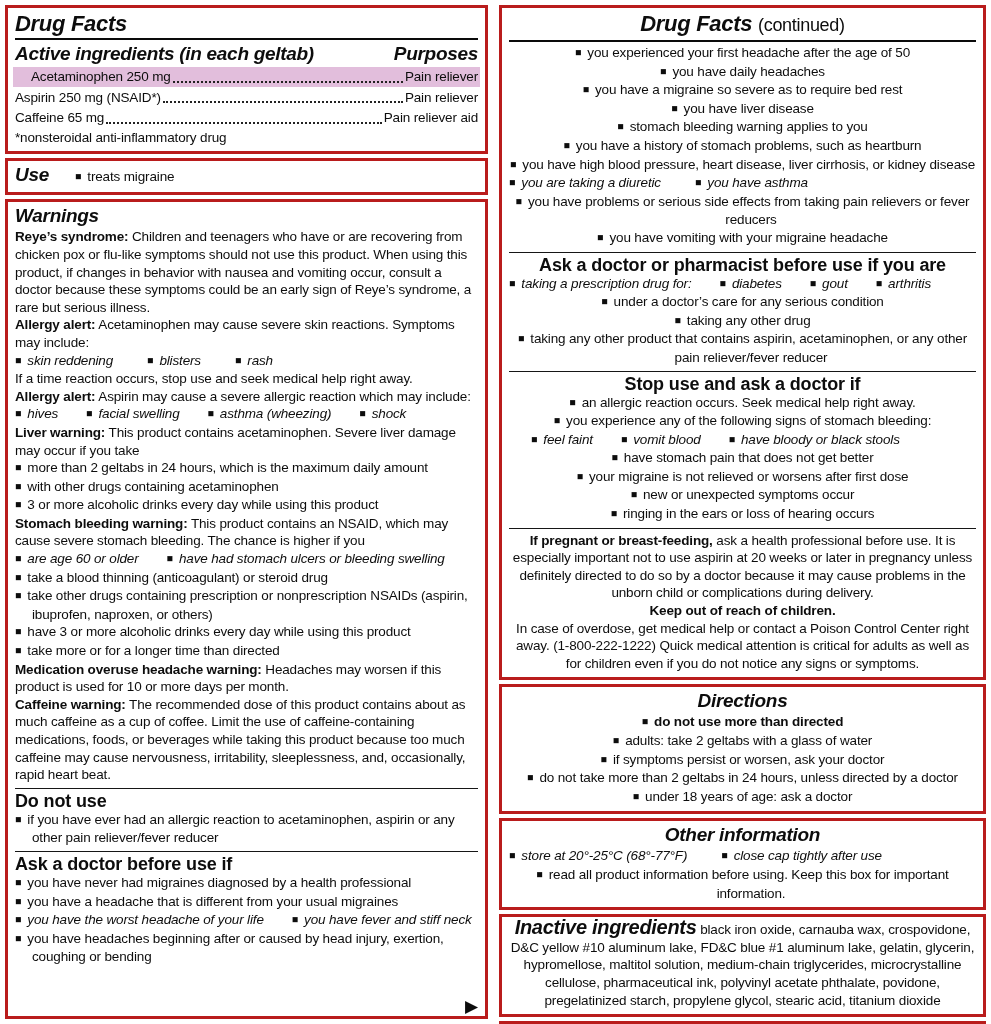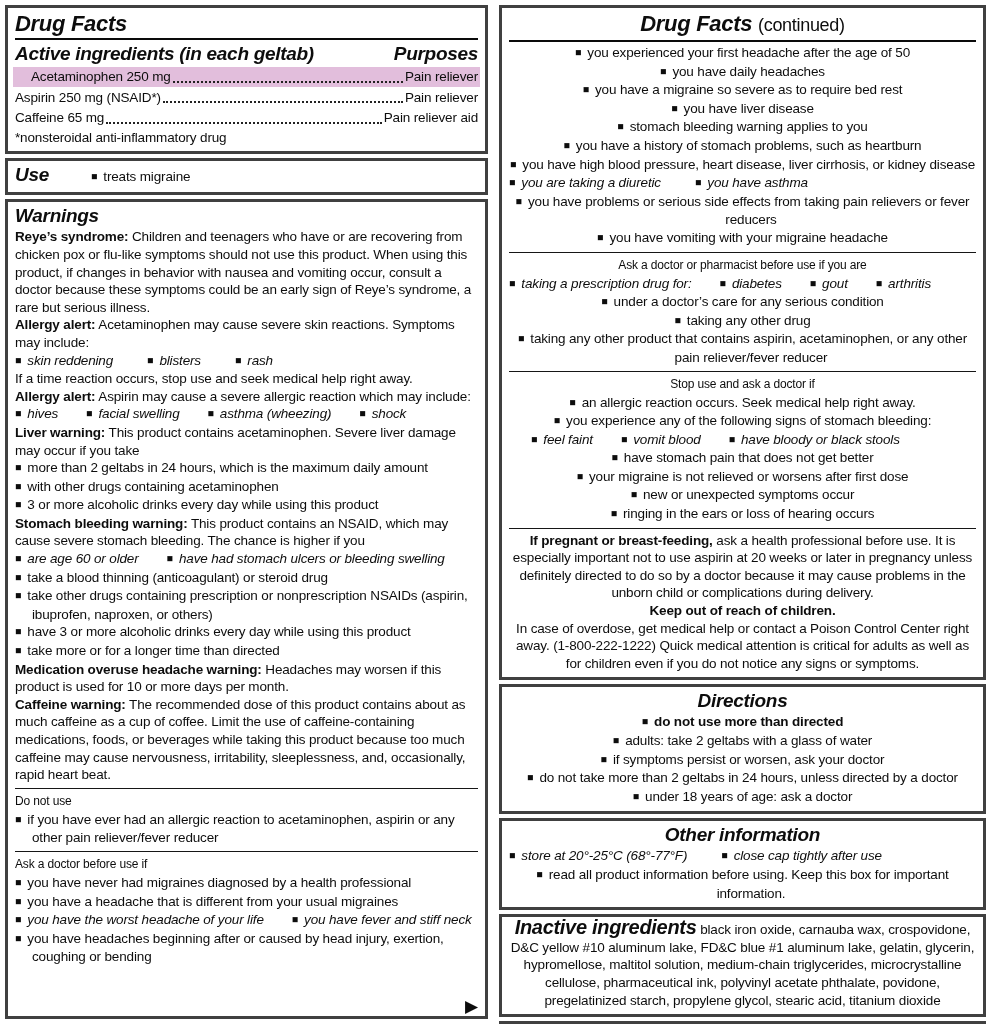--- a/index.html
+++ b/index.html
@@ -12,34 +12,34 @@
   }
   .page {
     width: 991px; height: 1024px;
     padding: 5px 5px 5px 5px;
     display: flex; gap: 11px;
   }
   .col { display: flex; flex-direction: column; gap: 4px; }
   .col-left  { width: 483px; }
   .col-right { width: 487px; text-align: center; }
   .sec {
-    border: 3px solid #404040;
+    border: 3px solid #b91c1c;
     background: #fff;
     padding: 2px 7px 5px 7px;
     position: relative;
   }
   .grow { flex: 1 1 auto; }
 
   
   .t   { font-size: 13.5px; line-height: 17.6px; letter-spacing: -0.15px; }
   .h1 { font-style: italic; font-weight: bold; font-size: 22px; line-height: 27px; letter-spacing: -0.3px; }
   .h1 .cont { font-style: normal; font-weight: normal; font-size: 18px; }
   .h2 { font-style: italic; font-weight: bold; font-size: 19px; line-height: 24px; letter-spacing: -0.3px; }
   .h2big { font-style: italic; font-weight: bold; font-size: 20px; letter-spacing: -0.3px; }
-  .sub { font-weight: normal; font-size: 12px; line-height: 19px; letter-spacing: -0.15px; }
+  .sub { font-weight: bold; font-size: 18px; line-height: 19px; letter-spacing: -0.15px; }
   b.lead { letter-spacing: -0.15px; }
 
   .rule  { border-top: 2px solid #0a0a0a; margin: 1px 0 2px 0; }
   .hr    { border-top: 1.5px solid #161616; margin: 4px 0 3px 0; }
 
   
   .airow { display: flex; align-items: flex-end; padding: 1px 2px; margin: 1px -2px; }
   .airow .leader { flex: 1 1 auto; border-bottom: 2px dotted #222; margin: 0 2px 3px 2px; min-width: 10px; }
   .hl { background: #e2bedc; padding-left: 18px; }
   .aihead { display: flex; justify-content: space-between; align-items: flex-end; margin-top: 1px; }
@@ -48,21 +48,21 @@
   .bi { padding-left: 17px; text-indent: -17px; margin: 0; }
   .bl { font-size: 10.5px; letter-spacing: 0; padding-right: 6px; position: relative; top: -1px; }
   .birow { display: flex; flex-wrap: nowrap; font-style: italic; }
   .birow .bi { flex: 0 0 auto; }
   .gap28 { margin-right: 28px; }
   .gap34 { margin-right: 34px; }
   .indent { padding-left: 22px; }
   .boldtext { font-weight: bold; }
 
   .usebox { display: flex; align-items: baseline; }
-  .usebox .h2 { margin-right: 42px; }
+  .usebox .h2 { margin-right: 26px; }
 
   .para { margin: 0; }
   .arrow {
     position: absolute; right: 7px; bottom: 1px;
     font-size: 17px; line-height: 17px; letter-spacing: 0;
   }
   .qbox { display: flex; align-items: center; }
   .inact-text { font-size: 13.5px; line-height: 17.6px; letter-spacing: -0.15px; }
 </style>
 </head>

